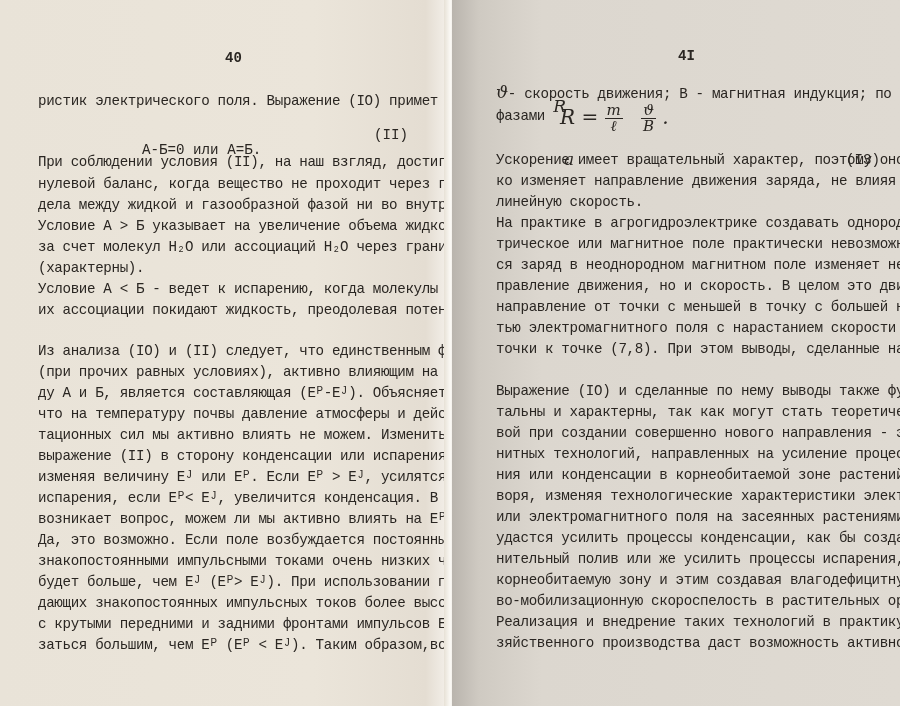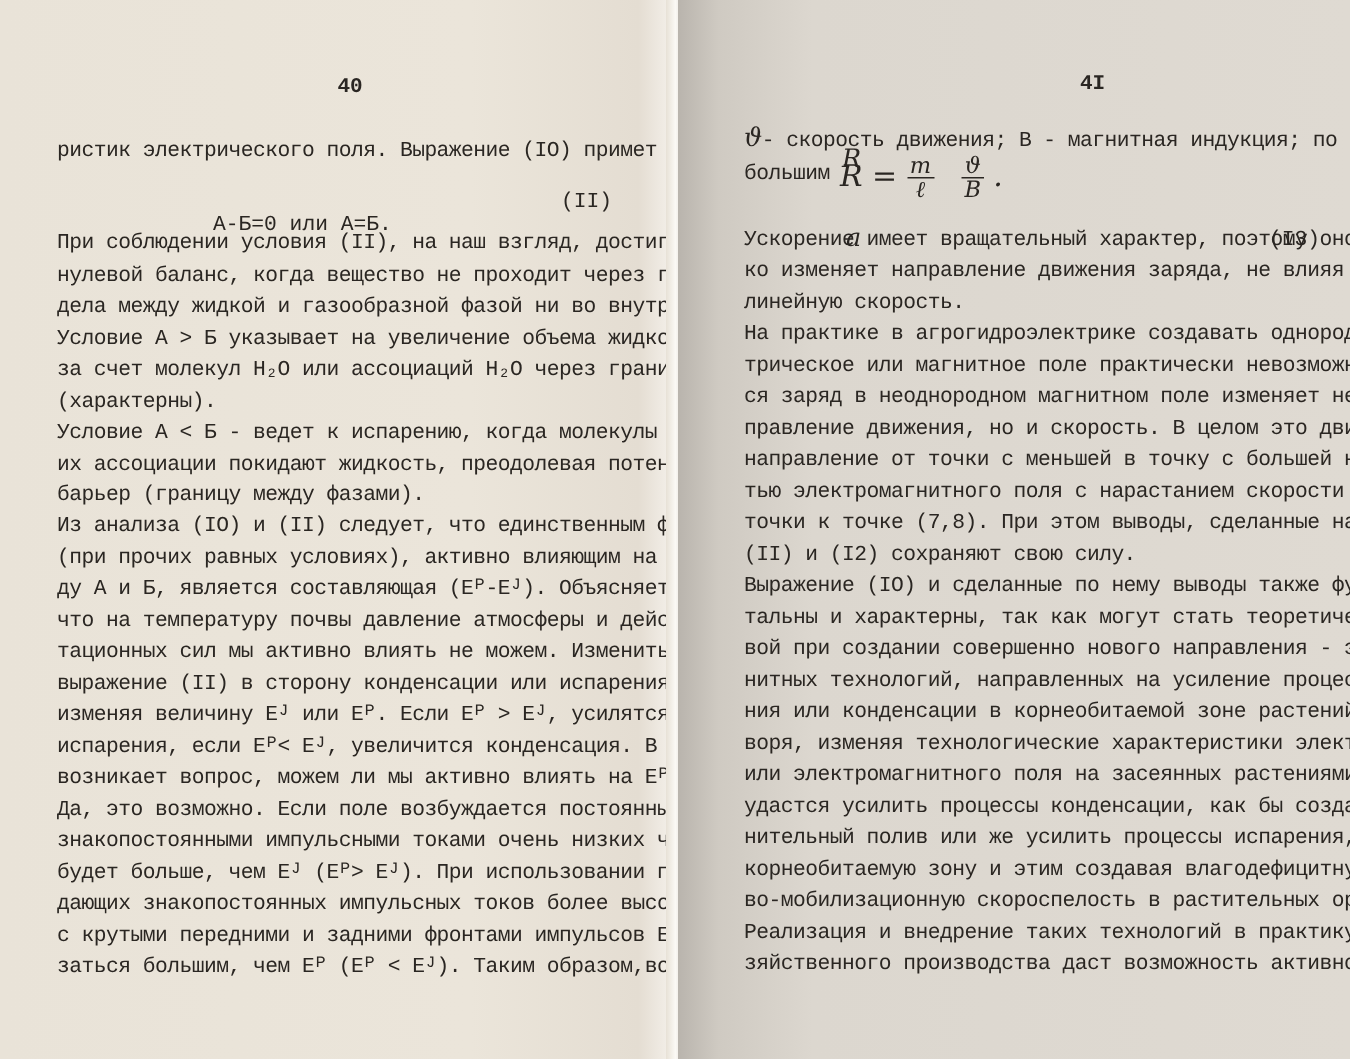--- a/index.html
+++ b/index.html
@@ -30,21 +30,20 @@
   <div class="eqn" style="left:374px;top:127px;">(II)</div>
 
   <div class="line" style="left:38px;top:154px;">    При соблюдении условия (II), на наш взгляд, достигается</div>
   <div class="line" style="left:38px;top:176px;">нулевой баланс, когда вещество не проходит через границу раз-</div>
   <div class="line" style="left:38px;top:197px;">дела между жидкой и газообразной фазой ни во внутрь, ни во вне.</div>
   <div class="line" style="left:38px;top:218px;">    Условие А &gt; Б   указывает на увеличение объема жидкой фазы</div>
   <div class="line" style="left:38px;top:239px;">за счет молекул H₂O или ассоциаций H₂O через границу во внутрь</div>
   <div class="line" style="left:38px;top:260px;">(характерны).</div>
   <div class="line" style="left:38px;top:281px;">    Условие А &lt; Б - ведет к испарению, когда молекулы H₂O или</div>
   <div class="line" style="left:38px;top:302px;">их ассоциации покидают жидкость, преодолевая потенциальный</div>
-  <div class="line" style="left:38px;top:322px;">барьер (границу между фазами).</div>
 
   <div class="line" style="left:38px;top:343px;">    Из анализа (IO) и (II) следует, что единственным фактором</div>
   <div class="line" style="left:38px;top:364px;">(при прочих равных условиях), активно влияющим на баланс меж-</div>
   <div class="line" style="left:38px;top:385px;">ду А и Б, является составляющая (Eᴾ-Eᴶ). Объясняется это тем,</div>
   <div class="line" style="left:38px;top:406px;">что на температуру почвы давление атмосферы и действие грави-</div>
   <div class="line" style="left:38px;top:427px;">тационных сил мы активно влиять не можем. Изменить балансовое</div>
   <div class="line" style="left:38px;top:448px;">выражение (II) в сторону конденсации или испарения можно, лишь</div>
   <div class="line" style="left:38px;top:469px;">изменяя величину Eᴶ или Eᴾ. Если Eᴾ &gt; Eᴶ,   усилятся процессы</div>
   <div class="line" style="left:38px;top:490px;">испарения, если Eᴾ&lt; Eᴶ, увеличится конденсация. В связи с этим</div>
   <div class="line" style="left:38px;top:511px;">возникает вопрос, можем ли мы активно влиять на Eᴾ или же Eᴶ?</div>
@@ -52,27 +51,27 @@
   <div class="line" style="left:38px;top:553px;">знакопостоянными импульсными токами очень низких частот, Eᴾ</div>
   <div class="line" style="left:38px;top:574px;">будет больше, чем Eᴶ (Eᴾ&gt; Eᴶ). При использовании полевозбуж-</div>
   <div class="line" style="left:38px;top:595px;">дающих знакопостоянных импульсных токов более высоких частот</div>
   <div class="line" style="left:38px;top:616px;">с крутыми передними и задними фронтами импульсов Eᴶ может ока-</div>
   <div class="line" style="left:38px;top:637px;">заться большим, чем Eᴾ (Eᴾ &lt; Eᴶ). Таким образом,возникает воз-</div>
 </div>
 
 <div class="spine"></div>
 
 <div class="page page-right">
-  <div class="pnum" style="left:226px;top:48px;margin-left:42px;">4I</div>
+  <div class="pnum" style="left:226px;top:48px;">4I</div>
 
   <div class="line" style="left:44px;top:82px;">
     <span class="sym">ϑ</span><span>- скорость движения; В - магнитная индукция; по окружности</span>
   </div>
   <div class="line" style="left:44px;top:104px;">
-    <span>большим</span>
+    <span>фазами</span>
     <span class="sym" style="position:relative;top:-8px;">R</span>
   </div>
   <div class="formula" style="left:108px;top:103px;">
     <span>R =</span>
     <span class="frac"><span class="num">m</span><span>ℓ</span></span>
     <span class="frac" style="margin-left:12px;"><span class="num">ϑ</span><span>B</span></span>
     <span>.</span>
   </div>
   <div class="eqn" style="left:394px;top:118px;margin-top:34px;">(I3)</div>
 
@@ -80,21 +79,20 @@
   <div class="sym" style="position:absolute;left:112px;top:149px;">a</div>
   <div class="line" style="left:44px;top:173px;">ко изменяет направление движения заряда, не влияя при этом на</div>
   <div class="line" style="left:44px;top:194px;">линейную скорость.</div>
   <div class="line" style="left:44px;top:215px;">    На практике в агрогидроэлектрике создавать однородное элек-</div>
   <div class="line" style="left:44px;top:236px;">трическое или магнитное поле практически невозможно. Движущий-</div>
   <div class="line" style="left:44px;top:257px;">ся заряд в неоднородном магнитном поле изменяет не только на-</div>
   <div class="line" style="left:44px;top:278px;">правление движения, но и скорость. В целом это движение имеет</div>
   <div class="line" style="left:44px;top:299px;">направление от точки с меньшей в точку с большей напряженнос-</div>
   <div class="line" style="left:44px;top:320px;">тью электромагнитного поля с нарастанием скорости движения от</div>
   <div class="line" style="left:44px;top:341px;">точки к точке (7,8). При этом выводы, сделанные нами по (IO),</div>
-  <div class="line" style="left:44px;top:362px;">(II) и (I2) сохраняют свою силу.</div>
   <div class="line" style="left:44px;top:383px;">    Выражение (IO) и сделанные по нему выводы также фундамен-</div>
   <div class="line" style="left:44px;top:404px;">тальны и характерны, так как могут стать теоретической осно-</div>
   <div class="line" style="left:44px;top:425px;">вой при создании совершенно нового направления - электромаг-</div>
   <div class="line" style="left:44px;top:446px;">нитных технологий, направленных на усиление процессов испаре-</div>
   <div class="line" style="left:44px;top:467px;">ния или конденсации в корнеобитаемой зоне растений. Иначе го-</div>
   <div class="line" style="left:44px;top:488px;">воря, изменяя технологические характеристики электрического</div>
   <div class="line" style="left:44px;top:509px;">или электромагнитного поля на засеянных растениями полях,</div>
   <div class="line" style="left:44px;top:530px;">удастся усилить процессы конденсации, как бы создавая допол-</div>
   <div class="line" style="left:44px;top:551px;">нительный полив или же усилить процессы испарения, высушивая</div>
   <div class="line" style="left:44px;top:572px;">корнеобитаемую зону и этим создавая влагодефицитную стрессо-</div>

